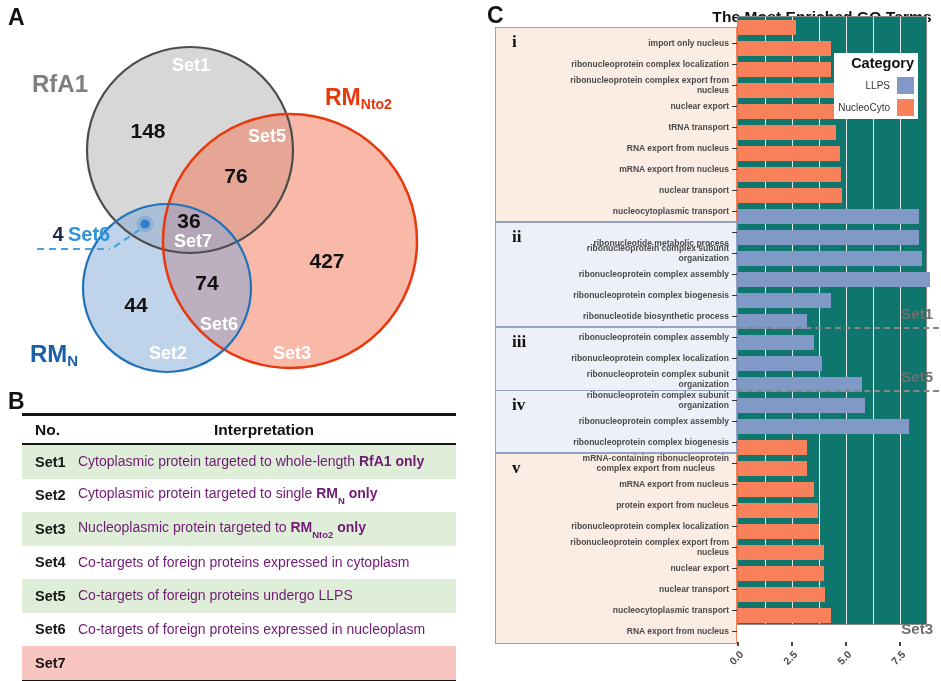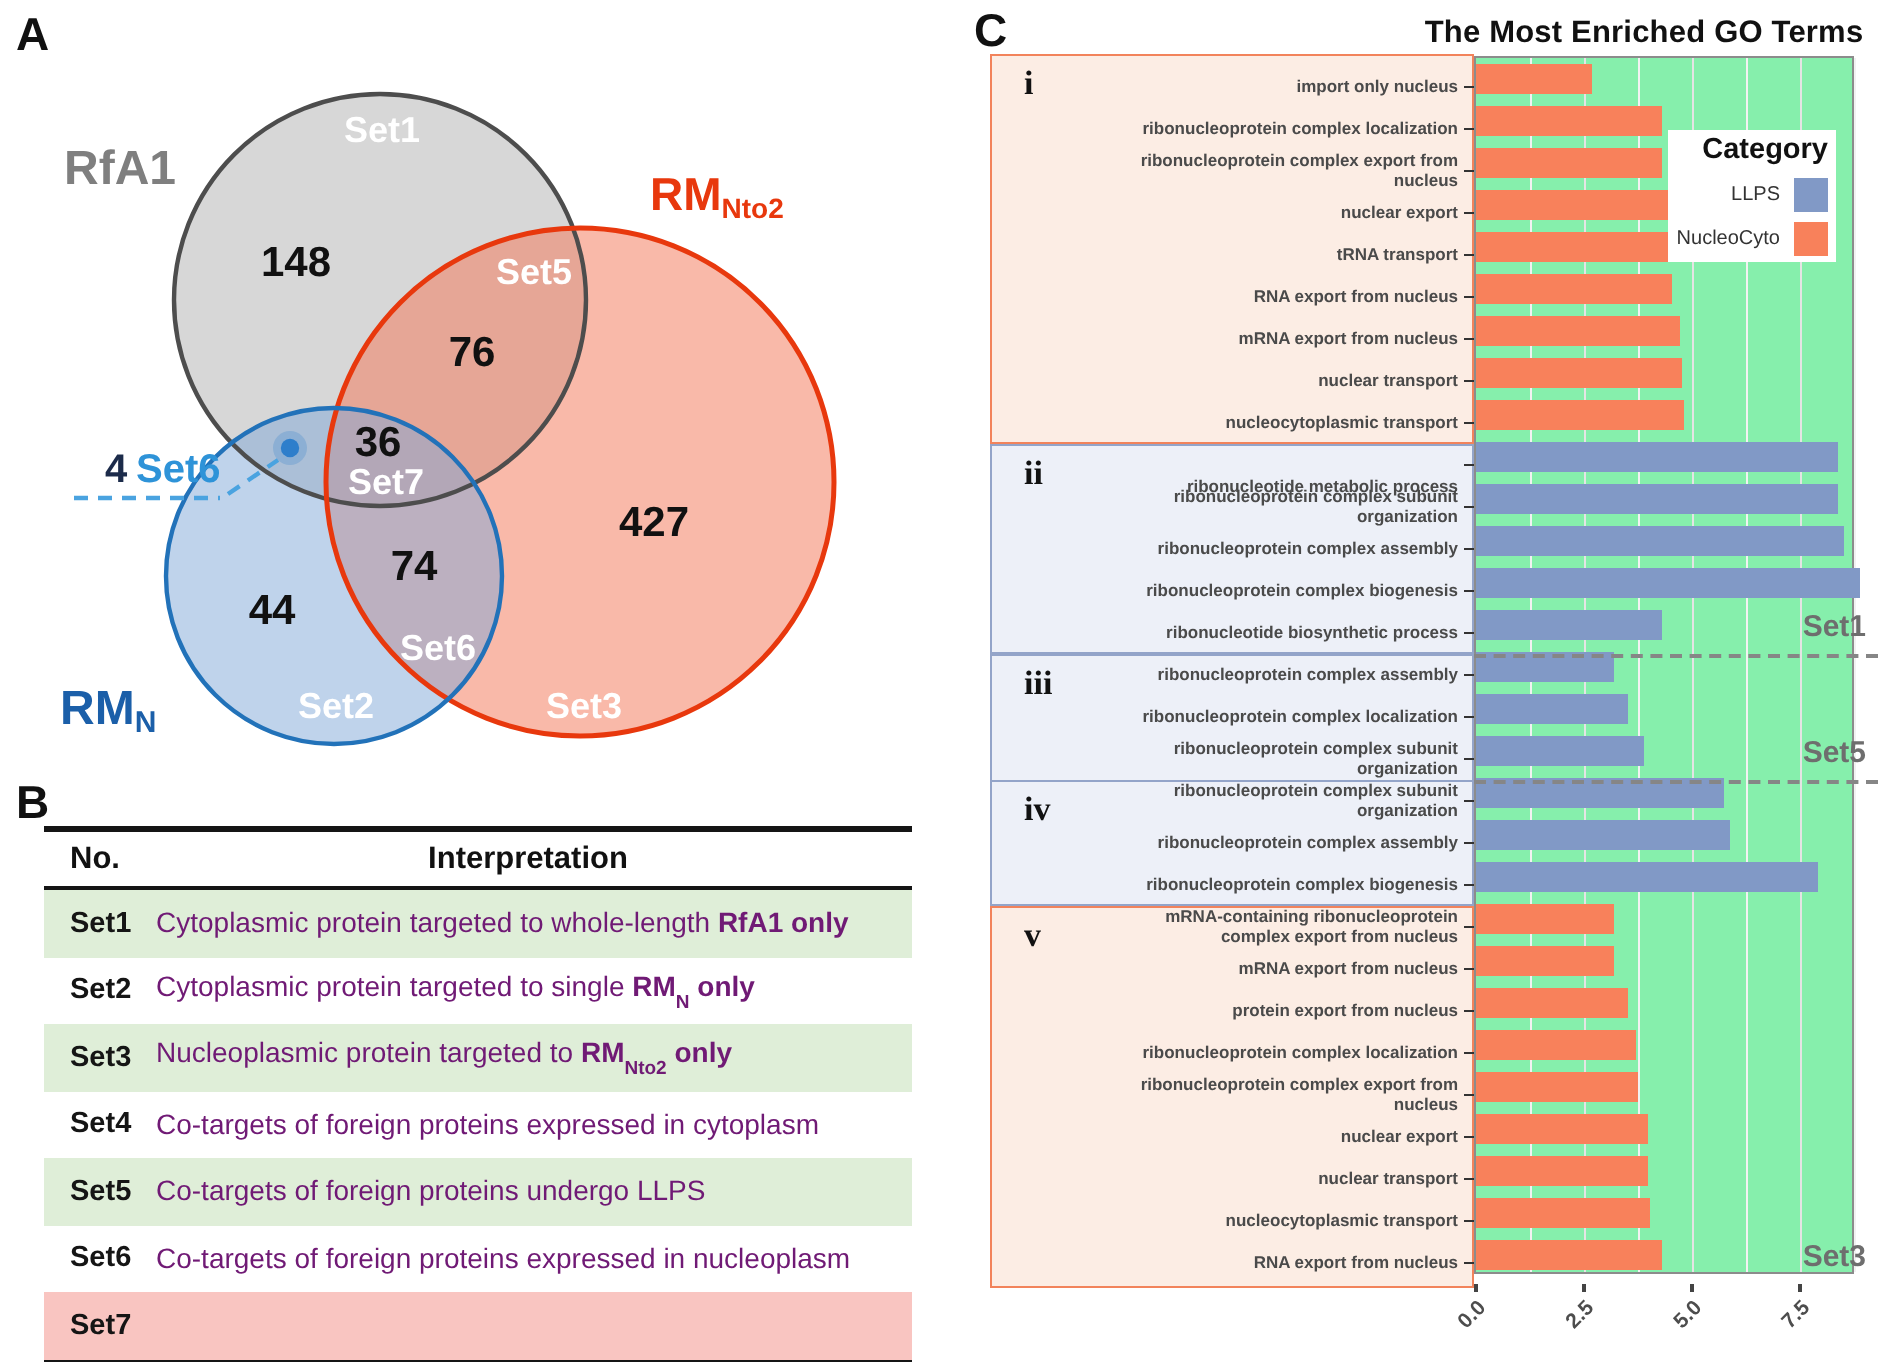--- a/index.html
+++ b/index.html
@@ -26,22 +26,22 @@
   .trow.pink  { background:#f9c5c1; }
   .tno { padding-left:13px; font-size:14.5px; font-weight:bold; color:#151515; }
   .ttext { font-size:14px; color:#701a75; padding-left:6px; padding-right:2px; line-height:1.05; }
   .ttext b { font-weight:bold; }
   .ttext sub { font-size:9.5px; font-weight:bold; position:relative; top:2px; }
 
   
   #panelC { position:absolute; left:485px; top:0; width:456px; height:681px; }
   #chart-title { position:absolute; left:218px; top:8px; width:238px; text-align:center;
                  font-size:15.5px; font-weight:bold; color:#111; letter-spacing:0.1px; }
-  #plot-frame { position:absolute; left:252px; top:28px; width:190px; height:609px;
-                border:1.5px solid #8c8c8c; background:#86efac; }
+  #plot-frame { position:absolute; left:252px; top:16px; width:190px; height:609px;
+                border:1.5px solid #8c8c8c; background:#0f766e; }
   .gridline { position:absolute; top:0; bottom:0; width:1px; }
   .gridline.major { background:#e4e4e4; }
   .gridline.minor { background:#f2f2f2; }
   .sec-box { position:absolute; left:10px; width:242px; }
   .sec-box.warm { background:#fcede4; border:1.5px solid #f2835b; }
   .sec-box.cool { background:#edf0f8; border:1.5px solid #93a4c9; }
   .numeral { position:absolute; left:16px; top:4px; font-family:"Liberation Serif", serif;
              font-size:17px; font-weight:bold; color:#111; }
   .term-label { position:absolute; left:14px; width:230px; display:flex; align-items:center;
                 justify-content:flex-end; text-align:right; font-size:8.5px; font-weight:bold;
@@ -260,21 +260,21 @@
         <div class="term-label" style="top: 369px; height: 21px;">ribonucleoprotein complex subunit
 organization</div>
         <div class="tickdash" style="left: 247px; top: 378.75px;"></div>
         <div class="term-label" style="top: 390px; height: 21px;">ribonucleoprotein complex subunit
 organization</div>
         <div class="tickdash" style="left: 247px; top: 399.75px;"></div>
         <div class="term-label" style="top: 411px; height: 21px;">ribonucleoprotein complex assembly</div>
         <div class="tickdash" style="left: 247px; top: 420.75px;"></div>
         <div class="term-label" style="top: 432px; height: 21px;">ribonucleoprotein complex biogenesis</div>
         <div class="tickdash" style="left: 247px; top: 441.75px;"></div>
-        <div class="term-label" style="top: 453px; height: 21px;">mRNA-containing ribonucleoprotein
+        <div class="term-label" style="top: 453px; height: 21px; text-align: center;">mRNA-containing ribonucleoprotein
 complex export from nucleus</div>
         <div class="tickdash" style="left: 247px; top: 462.75px;"></div>
         <div class="term-label" style="top: 474px; height: 21px;">mRNA export from nucleus</div>
         <div class="tickdash" style="left: 247px; top: 483.75px;"></div>
         <div class="term-label" style="top: 495px; height: 21px;">protein export from nucleus</div>
         <div class="tickdash" style="left: 247px; top: 504.75px;"></div>
         <div class="term-label" style="top: 516px; height: 21px;">ribonucleoprotein complex localization</div>
         <div class="tickdash" style="left: 247px; top: 525.75px;"></div>
         <div class="term-label" style="top: 537px; height: 21px;">ribonucleoprotein complex export from
 nucleus</div>

